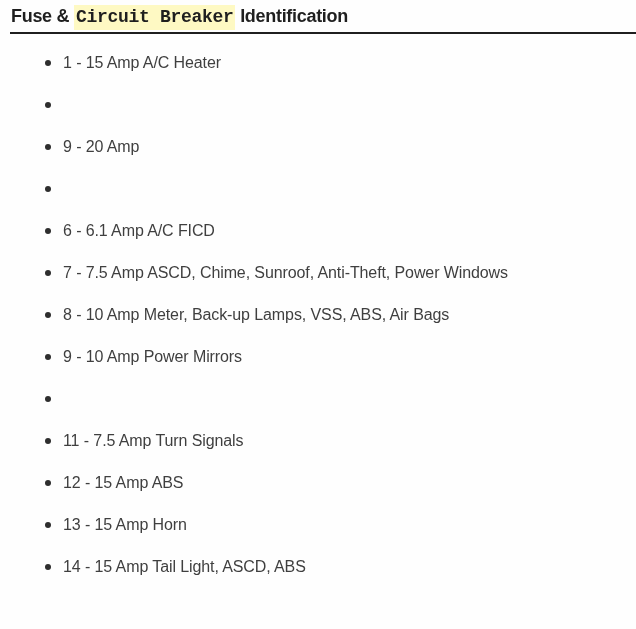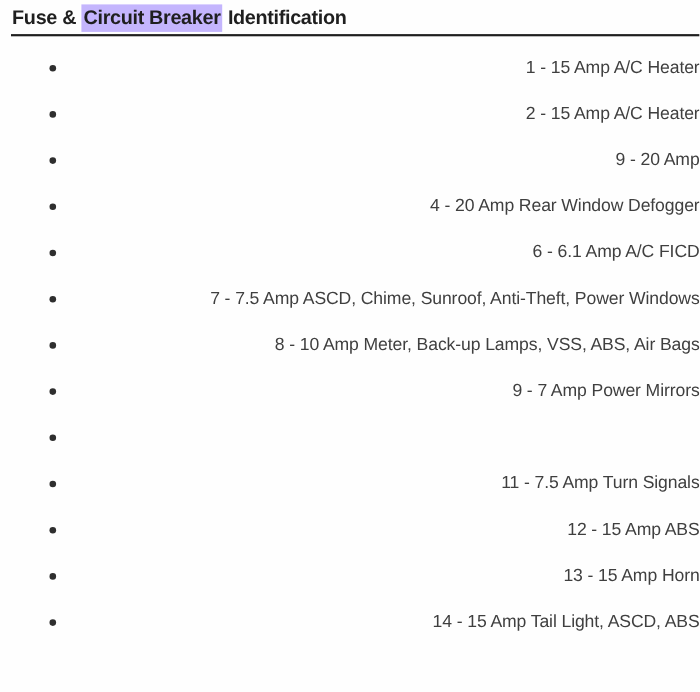--- a/index.html
+++ b/index.html
@@ -15,28 +15,28 @@
     padding: 6px 0 4px 1px;
     border-bottom: 2px solid #1f1f1f;
     font-size: 18px;
     line-height: 21px;
     font-weight: bold;
     letter-spacing: -0.3px;
     color: #1f1f1f;
     white-space: nowrap;
   }
   .page-heading mark {
-    background: #c4b5fd;
+    background: #fef9c3;
     color: inherit;
     padding: 2px 2px 3px 2px;
+    font-family: Liberation Mono, monospace;
   }
   ul.fuse-list {
     list-style: none;
     margin-top: 8px;
-    text-align: right;
   }
   ul.fuse-list li {
     position: relative;
     height: 42px;
     line-height: 42px;
     padding-left: 63px;
     font-size: 16px;
     color: #3f3f3f;
     letter-spacing: -0.1px;
     white-space: nowrap;
@@ -51,25 +51,25 @@
     background: #2e2e2e;
   }
 </style>
 </head>
 <body>
 
 <h1 class="page-heading"><span>Fuse &amp; </span><mark>Circuit Breaker</mark><span> Identification</span></h1>
 
 <ul class="fuse-list">
   <li><span class="bullet"></span><span>1 - 15 Amp A/C Heater</span></li>
-  <li><span class="bullet"></span><span>2 - 15 Amp A/C Heater</span></li>
+  <li><span class="bullet"></span></li>
   <li><span class="bullet"></span><span>9 - 20 Amp</span></li>
-  <li><span class="bullet"></span><span>4 - 20 Amp Rear Window Defogger</span></li>
+  <li><span class="bullet"></span></li>
   <li><span class="bullet"></span><span>6 - 6.1 Amp A/C FICD</span></li>
   <li><span class="bullet"></span><span>7 - 7.5 Amp ASCD, Chime, Sunroof, Anti-Theft, Power Windows</span></li>
   <li><span class="bullet"></span><span>8 - 10 Amp Meter, Back-up Lamps, VSS, ABS, Air Bags</span></li>
-  <li><span class="bullet"></span><span>9 - 7 Amp Power Mirrors</span></li>
+  <li><span class="bullet"></span><span>9 - 10 Amp Power Mirrors</span></li>
   <li><span class="bullet"></span></li>
   <li><span class="bullet"></span><span>11 - 7.5 Amp Turn Signals</span></li>
   <li><span class="bullet"></span><span>12 - 15 Amp ABS</span></li>
   <li><span class="bullet"></span><span>13 - 15 Amp Horn</span></li>
   <li><span class="bullet"></span><span>14 - 15 Amp Tail Light, ASCD, ABS</span></li>
 </ul>
 
 </body></html>

